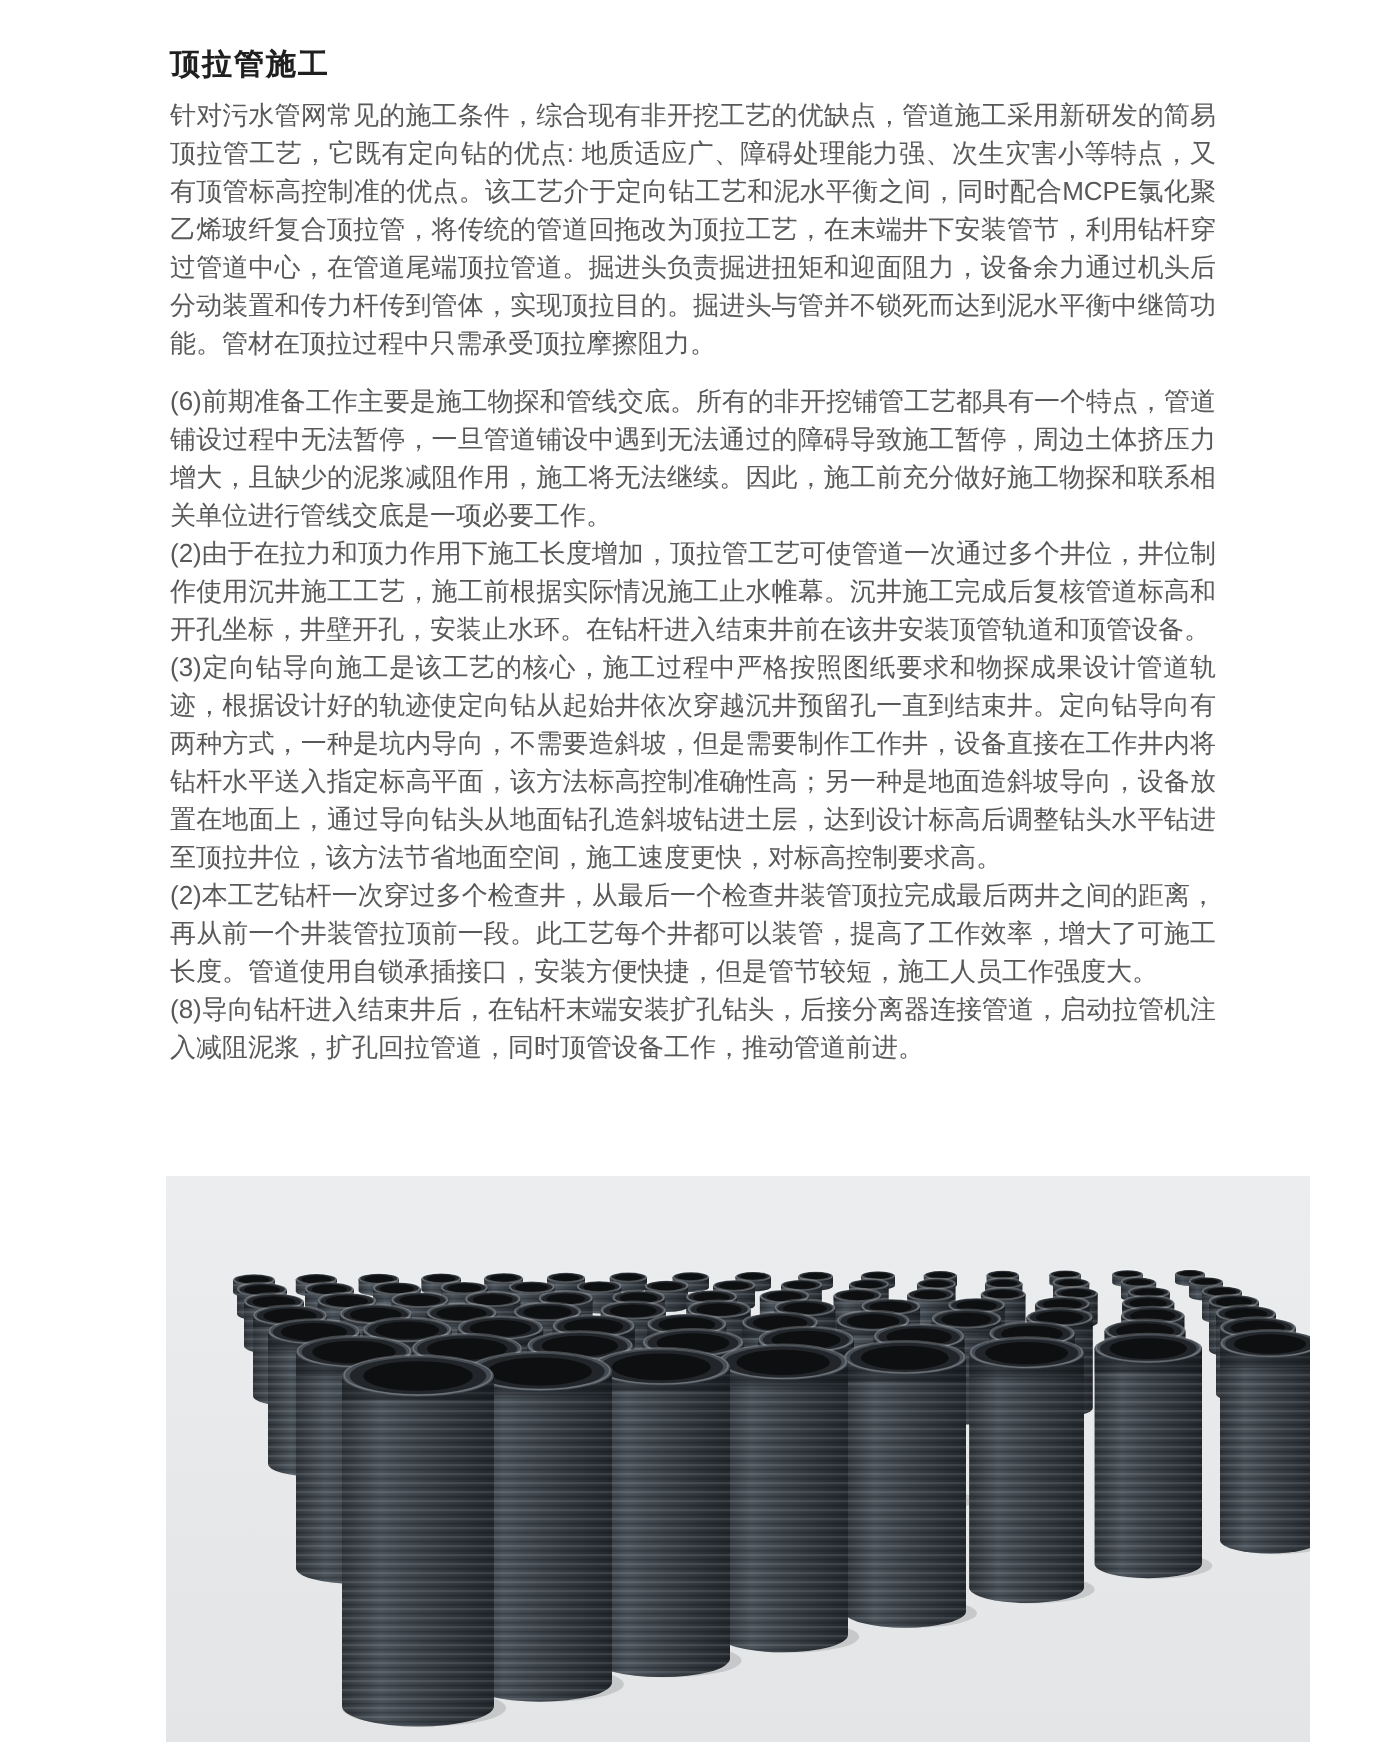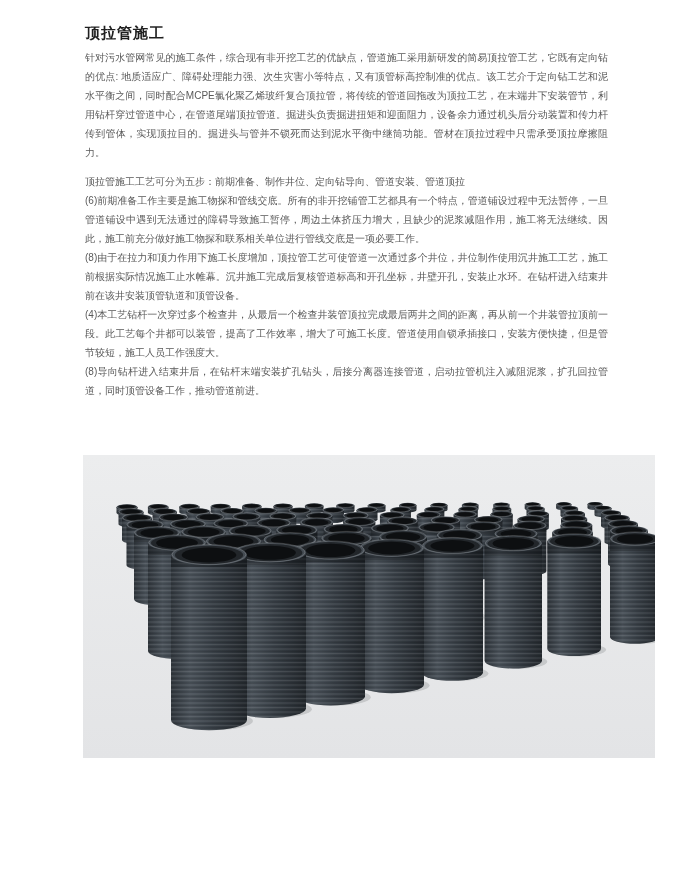--- a/index.html
+++ b/index.html
@@ -8,21 +8,21 @@
     font-family:"Liberation Sans","DejaVu Sans",sans-serif;
     -webkit-font-smoothing:antialiased;
   }
   .page{width:692px;height:719px;position:relative;}
   .content{padding:24px 0 0 85px;width:523px;}
   .page-title{
     font-size:15px;line-height:18px;font-weight:700;color:#1f1f1f;
     margin:0 0 6px 0;letter-spacing:1px;
   }
   .para{
-    font-size:10px;line-height:19px;color:#595959;margin:0;
+    font-size:13px;line-height:19px;color:#595959;margin:0;
     text-align:justify;word-break:break-all;
   }
   .intro{margin-bottom:10px;}
   .steps p{margin:0;}
   .photo-figure{
     margin:55px 0 0 -2px;width:572px;height:303px;background:#e8e9ea;
   }
   .photo-figure svg{display:block;width:572px;height:303px;}
 </style>
 </head>
@@ -31,24 +31,24 @@
 <div class="page">
   <div class="content">
 
     <h1 class="page-title">顶拉管施工</h1>
 
     <div class="para intro">
       <div>针对污水管网常见的施工条件，综合现有非开挖工艺的优缺点，管道施工采用新研发的简易顶拉管工艺，它既有定向钻的优点: 地质适应广、障碍处理能力强、次生灾害小等特点，又有顶管标高控制准的优点。该工艺介于定向钻工艺和泥水平衡之间，同时配合MCPE氯化聚乙烯玻纤复合顶拉管，将传统的管道回拖改为顶拉工艺，在末端井下安装管节，利用钻杆穿过管道中心，在管道尾端顶拉管道。掘进头负责掘进扭矩和迎面阻力，设备余力通过机头后分动装置和传力杆传到管体，实现顶拉目的。掘进头与管并不锁死而达到泥水平衡中继筒功能。管材在顶拉过程中只需承受顶拉摩擦阻力。</div>
     </div>
 
     <div class="para steps">
-      <p>顶拉管施工工艺可分为五步：前期准备、制作井位、定向钻导向、管道安装、管道顶拉</p>
       <p>(6)前期准备工作主要是施工物探和管线交底。所有的非开挖铺管工艺都具有一个特点，管道铺设过程中无法暂停，一旦管道铺设中遇到无法通过的障碍导致施工暂停，周边土体挤压力增大，且缺少的泥浆减阻作用，施工将无法继续。因此，施工前充分做好施工物探和联系相关单位进行管线交底是一项必要工作。</p>
-      <p>(8)由于在拉力和顶力作用下施工长度增加，顶拉管工艺可使管道一次通过多个井位，井位制作使用沉井施工工艺，施工前根据实际情况施工止水帷幕。沉井施工完成后复核管道标高和开孔坐标，井壁开孔，安装止水环。在钻杆进入结束井前在该井安装顶管轨道和顶管设备。</p>
-      <p>(4)本工艺钻杆一次穿过多个检查井，从最后一个检查井装管顶拉完成最后两井之间的距离，再从前一个井装管拉顶前一段。此工艺每个井都可以装管，提高了工作效率，增大了可施工长度。管道使用自锁承插接口，安装方便快捷，但是管节较短，施工人员工作强度大。</p>
+      <p>(2)由于在拉力和顶力作用下施工长度增加，顶拉管工艺可使管道一次通过多个井位，井位制作使用沉井施工工艺，施工前根据实际情况施工止水帷幕。沉井施工完成后复核管道标高和开孔坐标，井壁开孔，安装止水环。在钻杆进入结束井前在该井安装顶管轨道和顶管设备。</p>
+      <p>(3)定向钻导向施工是该工艺的核心，施工过程中严格按照图纸要求和物探成果设计管道轨迹，根据设计好的轨迹使定向钻从起始井依次穿越沉井预留孔一直到结束井。定向钻导向有两种方式，一种是坑内导向，不需要造斜坡，但是需要制作工作井，设备直接在工作井内将钻杆水平送入指定标高平面，该方法标高控制准确性高；另一种是地面造斜坡导向，设备放置在地面上，通过导向钻头从地面钻孔造斜坡钻进土层，达到设计标高后调整钻头水平钻进至顶拉井位，该方法节省地面空间，施工速度更快，对标高控制要求高。</p>
+      <p>(2)本工艺钻杆一次穿过多个检查井，从最后一个检查井装管顶拉完成最后两井之间的距离，再从前一个井装管拉顶前一段。此工艺每个井都可以装管，提高了工作效率，增大了可施工长度。管道使用自锁承插接口，安装方便快捷，但是管节较短，施工人员工作强度大。</p>
       <p>(8)导向钻杆进入结束井后，在钻杆末端安装扩孔钻头，后接分离器连接管道，启动拉管机注入减阻泥浆，扩孔回拉管道，同时顶管设备工作，推动管道前进。</p>
     </div>
 
     <figure class="photo-figure" aria-label="黑色MCPE波纹顶拉管管节堆放照片">
       <svg id="pipes-svg" viewBox="0 0 572 303" xmlns="http://www.w3.org/2000/svg">
         <defs>
           <linearGradient id="bgGrad" x1="0" y1="0" x2="0" y2="1">
             <stop offset="0" stop-color="#ecedee"></stop>
             <stop offset="1" stop-color="#e3e4e6"></stop>
           </linearGradient>

